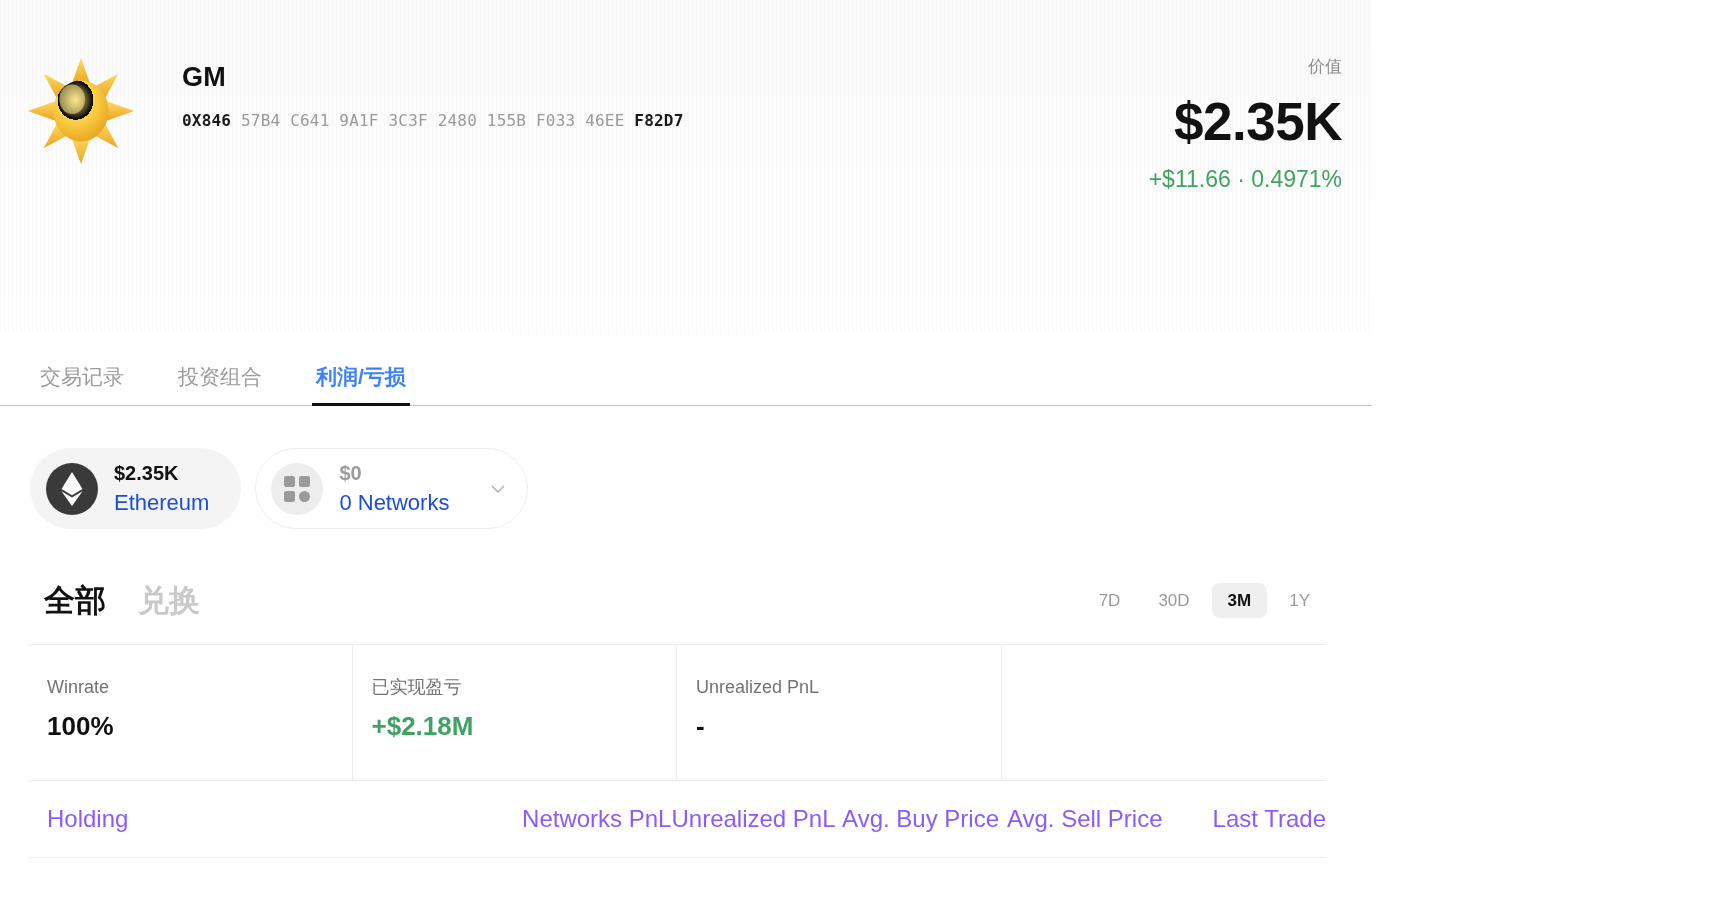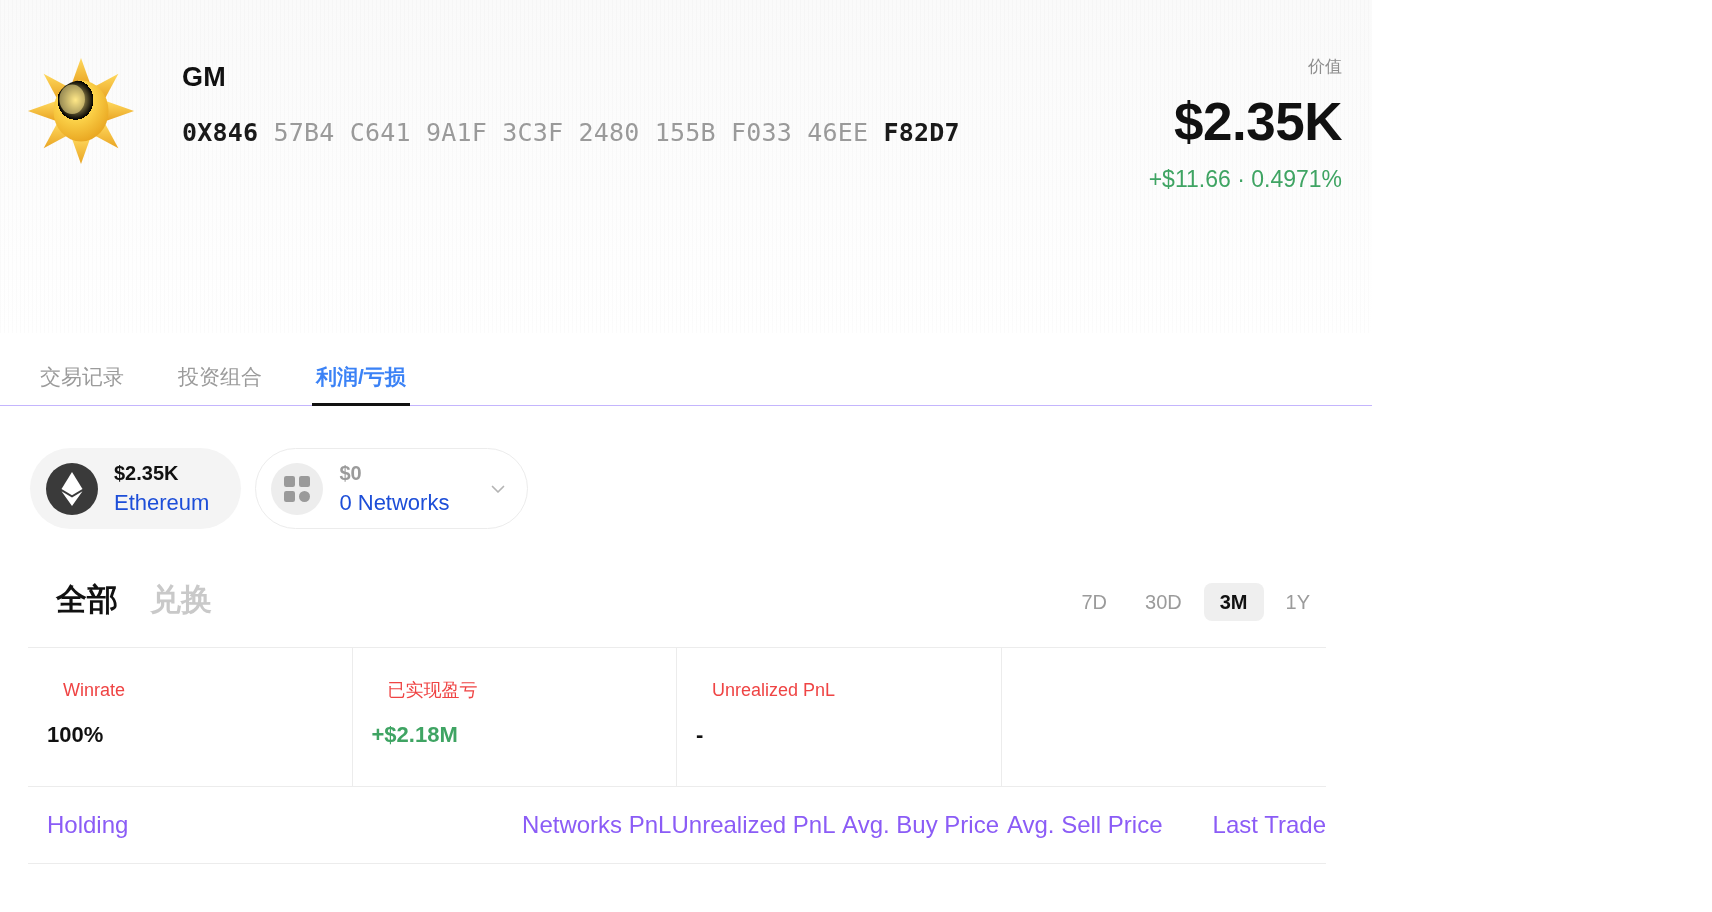--- a/index.html
+++ b/index.html
@@ -55,23 +55,23 @@
     padding-top: 10px;
   }
   .wallet-name {
     font-size: 27px;
     font-weight: bold;
     letter-spacing: 0.3px;
     color: #111111;
     line-height: 1.15;
   }
   .wallet-address {
-    margin-top: 25px;
+    margin-top: 18px;
     font-family: "DejaVu Sans Mono", "Liberation Mono", monospace;
-    font-size: 25px;
+    font-size: 16px;
     letter-spacing: 0.2px;
     white-space: nowrap;
   }
   .addr-strong { color: #1a1a1a; font-weight: 600; }
   .addr-mid { color: #9a9a9a; }
 
   .value-block {
     position: absolute;
     right: 30px;
     top: 58px;
@@ -186,42 +186,41 @@
   .chip-chevron {
     margin-left: 40px;
     width: 18px;
     height: 18px;
     flex: none;
   }
 
   
   .filter-row {
     display: flex;
-    align-items: flex-start;
+    align-items: flex-end;
     justify-content: space-between;
     padding: 54px 46px 0 44px;
-    margin-left: 12px;
   }
   .filter-left { display: flex; align-items: baseline; gap: 32px; }
   .filter-item {
     font-size: 31px;
     font-weight: bold;
     color: #c9c9c9;
     cursor: pointer;
     line-height: 1.1;
   }
   .filter-item.active { color: #111111; }
 
   .range-group {
     display: flex;
     align-items: center;
     gap: 6px;
   }
   .range-btn {
-    font-size: 20px;
+    font-size: 17px;
     color: #9b9b9b;
     padding: 9px 16px;
     border-radius: 8px;
     cursor: pointer;
     line-height: 1;
   }
   .range-btn.active {
     background: #efefef;
     color: #111111;
     font-weight: bold;
@@ -237,27 +236,26 @@
   }
   .stat-cell {
     padding: 32px 0 38px 19px;
     border-right: 1px solid #ececec;
     box-sizing: border-box;
     min-height: 110px;
   }
   .stat-cell:last-child { border-right: none; }
   .stat-label {
     font-size: 18px;
-    color: #ef4444;
+    color: #737373;
     line-height: 1.2;
-    margin-left: 16px;
   }
   .stat-value {
-    margin-top: 20px;
-    font-size: 22px;
+    margin-top: 12px;
+    font-size: 26px;
     font-weight: bold;
     color: #111111;
     line-height: 1.2;
   }
   .stat-value.pos { color: #3fa463; }
 
   
   .table-head {
     margin: 0 46px 0 28px;
     display: grid;

